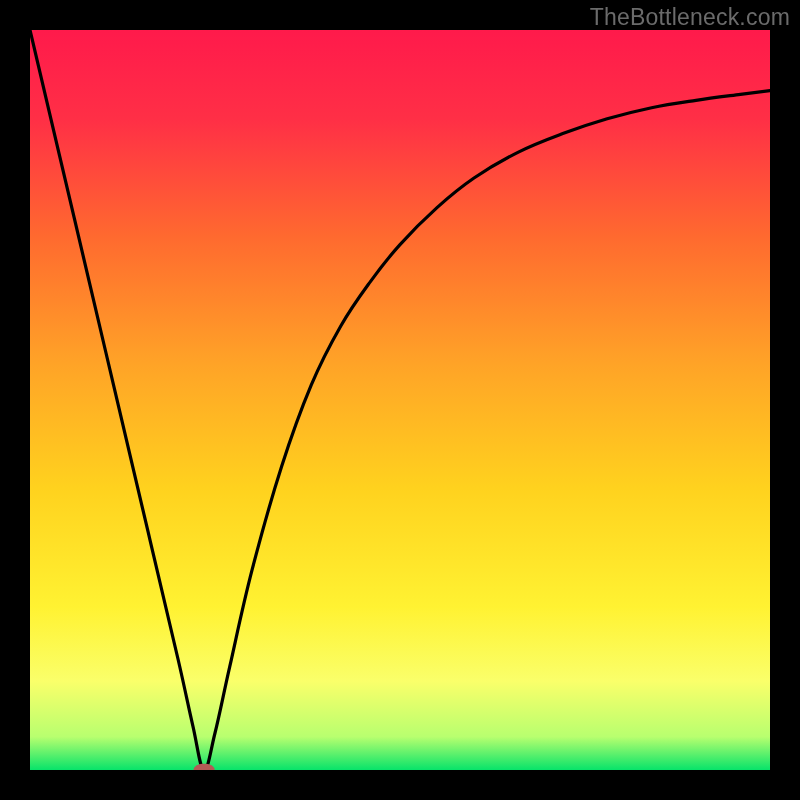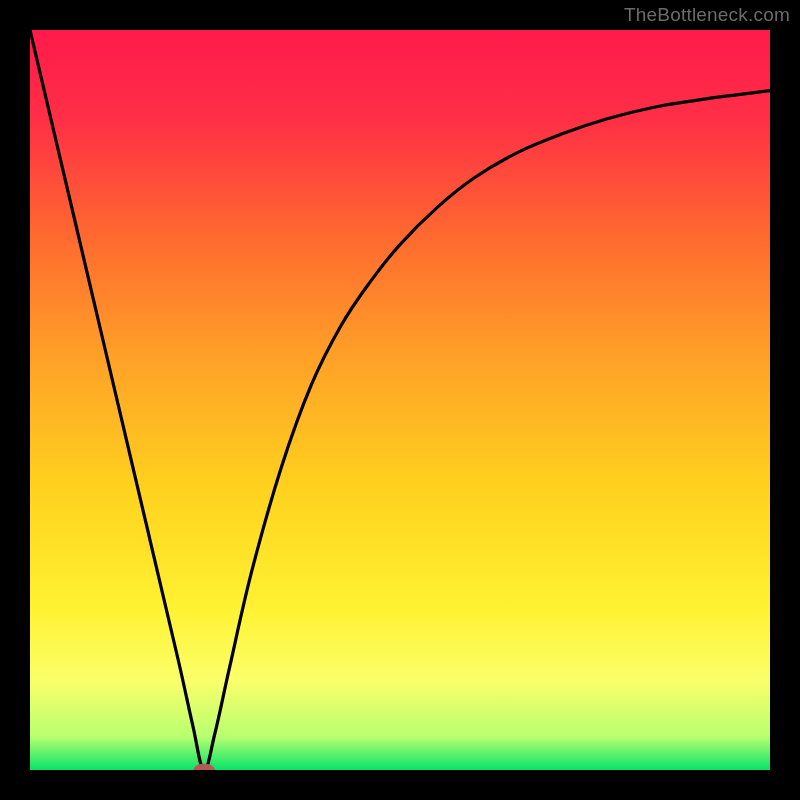--- a/index.html
+++ b/index.html
@@ -39,21 +39,21 @@
     left: 0;
     top: 0;
     width: 740px;
     height: 740px;
   }
   .watermark {
     position: absolute;
     top: 4px;
     right: 10px;
     color: #6b6b6b;
-    font-size: 19px;
+    font-size: 23px;
     font-weight: 400;
     letter-spacing: 0.2px;
   }
   .marker {
     position: absolute;
     border-radius: 50% / 60%;
     transform: translate(-50%, -50%);
   }
 </style>
 </head>

